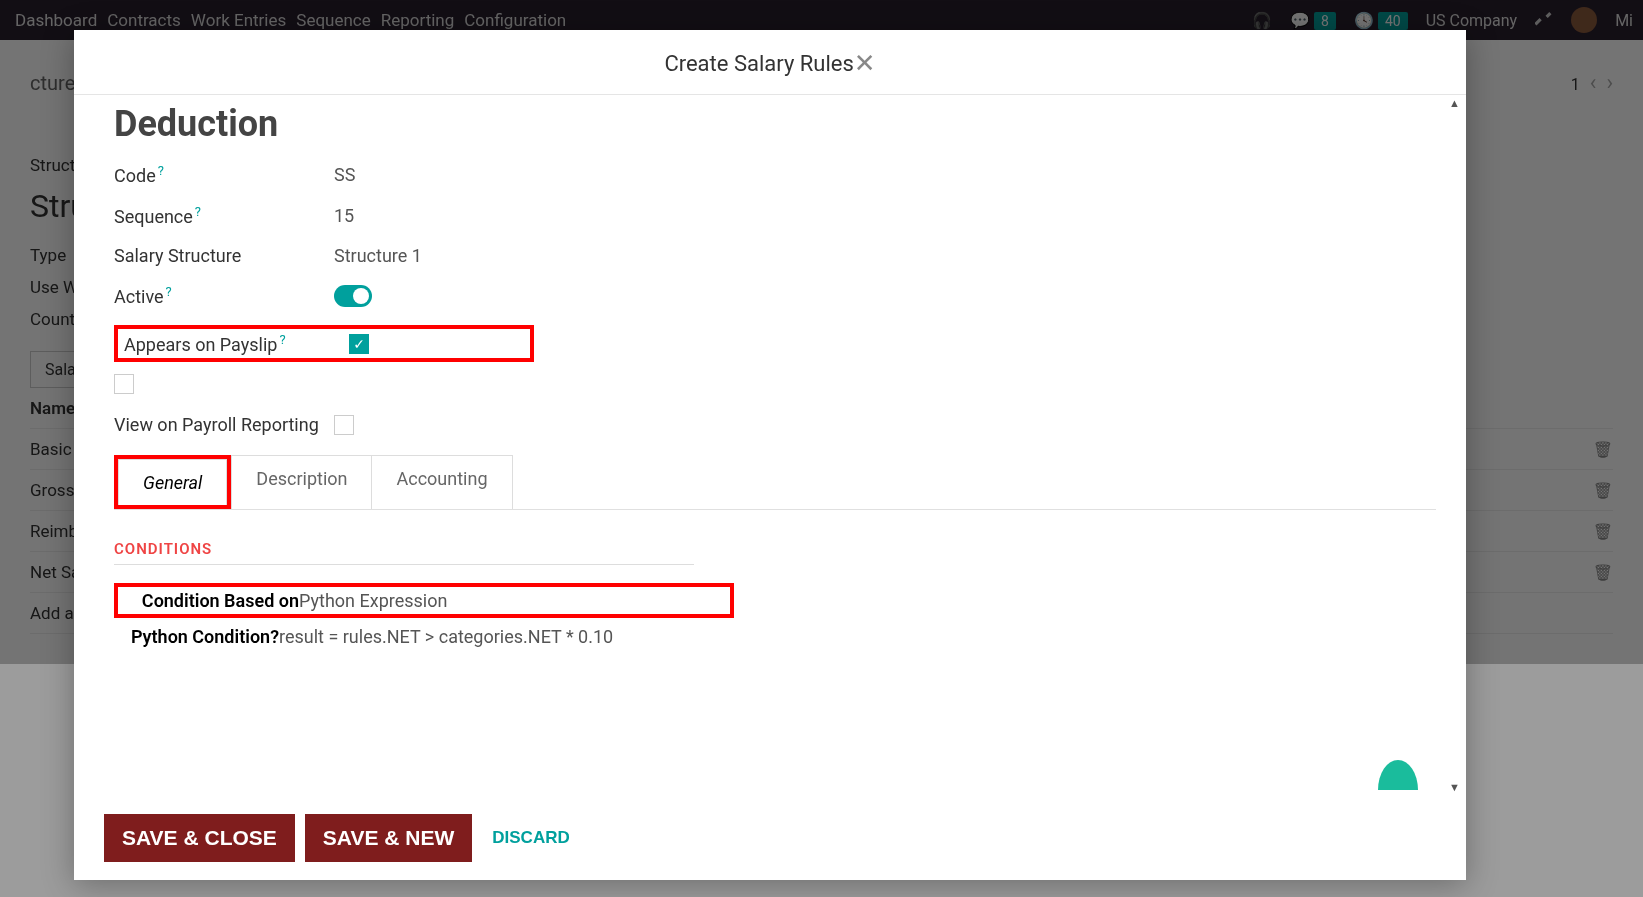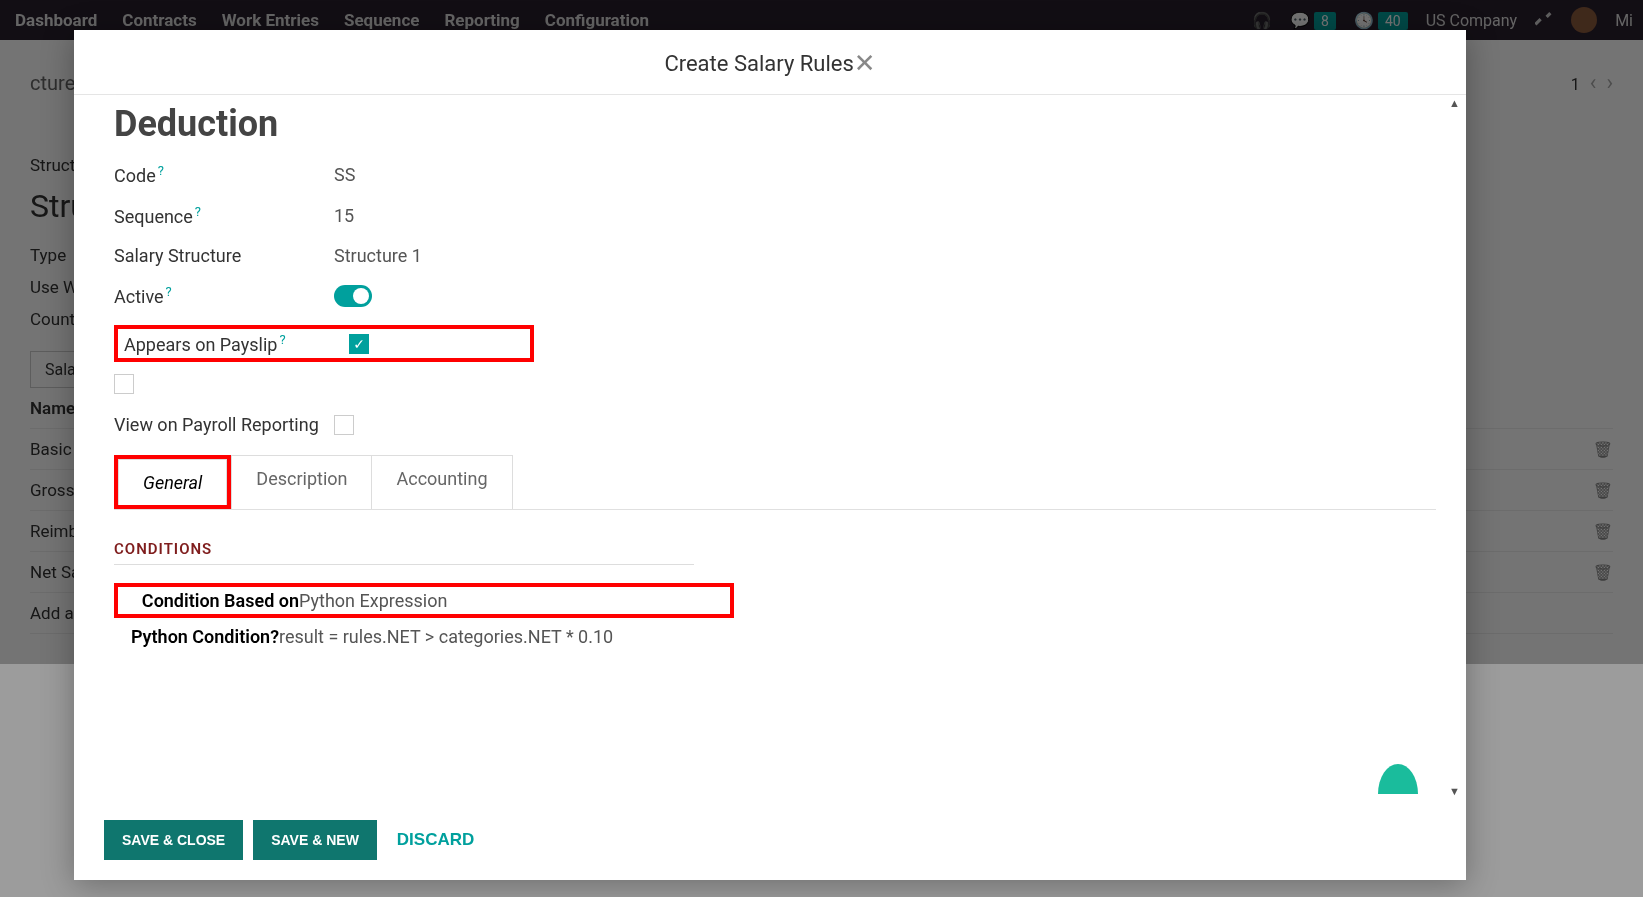--- a/index.html
+++ b/index.html
@@ -20,21 +20,21 @@
 }
 .topbar {
   background: #2a1f2e;
   height: 40px;
   display: flex;
   align-items: center;
   color: #ddd;
   padding: 0 10px;
   font-size: 17px;
 }
-.topbar .nav { display: flex; gap: 25px; padding-left: 5px; font-weight: bold;}
+.topbar .nav { display: flex; gap: 10px; padding-left: 5px;}
 .topbar .right { margin-left: auto; display: flex; align-items: center; gap: 18px; font-size: 16px;}
 .badge { background: #00a09d; color: #fff; padding: 1px 7px; font-size: 14px; border-radius: 2px;}
 .icon-wrench { width:18px; height:18px; display:inline-block;}
 .avatar { width:26px; height:26px; border-radius:50%; background:#8b5a3c; display:inline-block;}
 .bg-content { background:#fff; padding: 30px; color:#333; }
 .bg-row { display:flex; justify-content:space-between; align-items:center; margin-bottom:10px;}
 .bg-title { font-size:32px; }
 .bg-label { font-size:17px; margin-bottom:12px; display:block;}
 .bg-tab { border:1px solid #ccc; padding:8px 14px; display:inline-block; margin-top:10px;}
 .bg-table-row { border-bottom:1px solid #eee; padding:10px 0; display:flex; justify-content:space-between; align-items:center; font-size:17px;}
@@ -71,25 +71,25 @@
   position:relative;
 }
 .scroll-hint { position:absolute; right:6px; font-size:11px; color:#555;}
 .modal-footer {
   padding: 18px 30px;
   display: flex;
   gap: 10px;
   align-items: center;
 }
 .btn-primary {
-  background: #0f766e;
+  background: #7f1d1d;
   color: #fff;
   border: none;
   padding: 12px 18px;
-  font-size: 14px;
+  font-size: 21px;
   font-weight: 600;
   cursor: pointer;
 }
 .btn-link {
   background: none;
   border: none;
   color: #00a09d;
   font-size: 17px;
   font-weight: 600;
   cursor: pointer;
@@ -158,21 +158,21 @@
   font-size: 18px;
   color: #666;
   cursor: pointer;
   background: #fff;
 }
 .tab.active { color: #000000; font-style: italic; }
 .tab + .tab { border-left: none;}
 .section-label {
   font-size: 15px;
   letter-spacing: 1px;
-  color: #7f1d1d;
+  color: #ef4444;
   font-weight: 600;
   margin: 30px 0 6px 0;
   border-bottom: 1px solid #ddd;
   padding-bottom: 6px;
   width: 580px;
 }
 
 .cond-row {
   display:flex; align-items:center; margin-top:18px; font-size:18px;
 }

